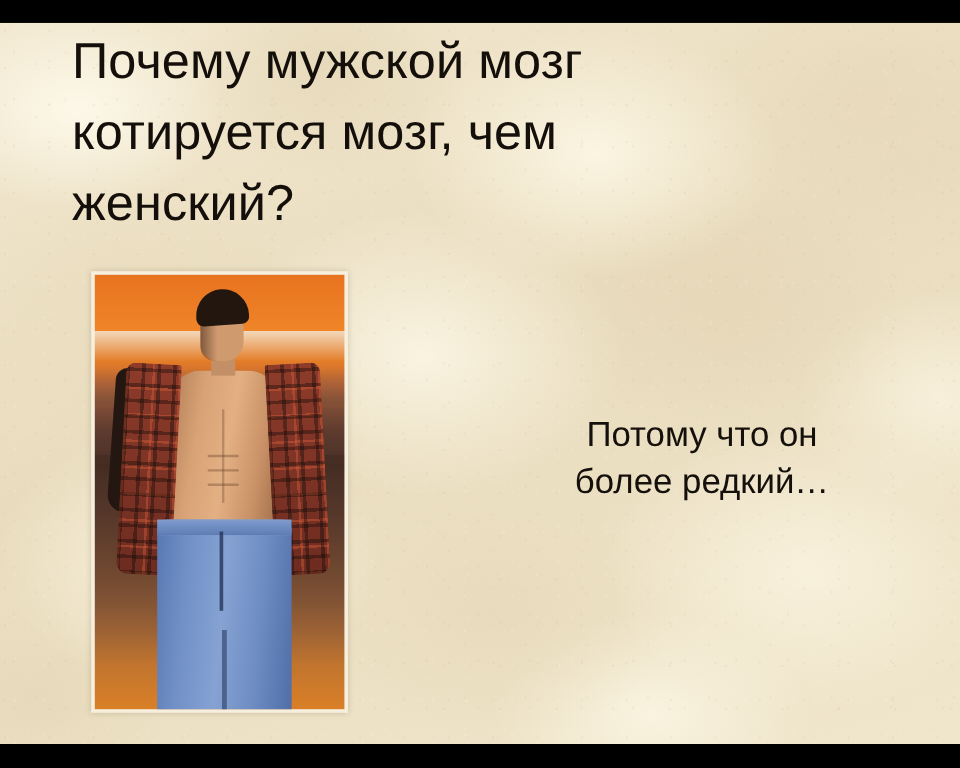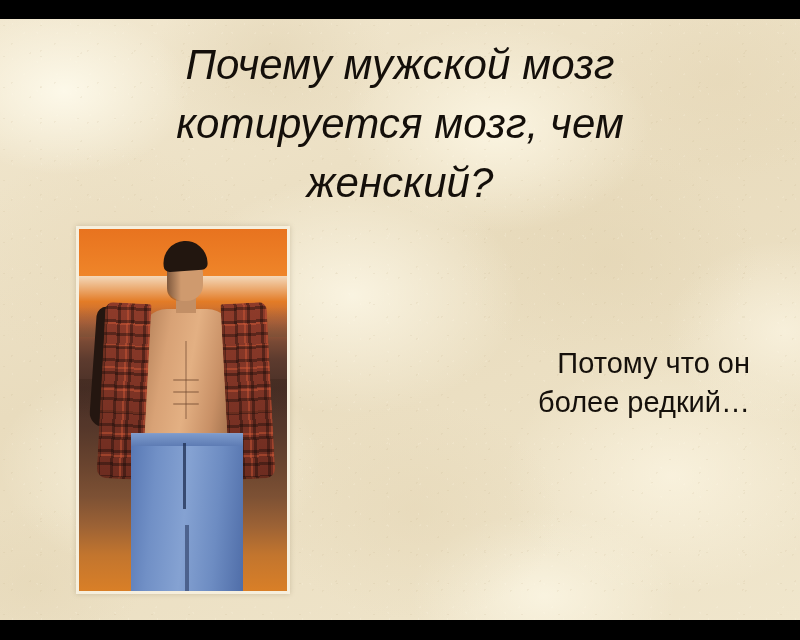--- a/index.html
+++ b/index.html
@@ -78,25 +78,23 @@
       radial-gradient(circle at 73% 35%, rgba(255,250,235,.55) 0 1px, transparent 1px),
       radial-gradient(circle at 87% 88%, rgba(190,170,130,.42) 0 1px, transparent 1px),
       radial-gradient(circle at 95% 47%, rgba(255,250,235,.55) 0 1px, transparent 1px);
     background-size: 37px 31px, 43px 39px, 29px 35px, 51px 44px, 33px 41px, 47px 36px, 39px 29px;
   }
 
   
   #title-block {
     position: absolute;
     left: 60px;
-    top: 16px;
+    top: 2px;
     width: 680px;
-    text-align: center;
     z-index: 10;
-    font-style: italic;
   }
   .title-line {
     color: #140f0a;
     font-size: 42px;
     line-height: 59px;
     font-weight: 400;
     letter-spacing: .1px;
     white-space: nowrap;
   }
 
@@ -266,21 +264,21 @@
   }
   .arm-left  { left: 50px; transform: rotate(5deg); }
   .arm-right { left: 146px; transform: rotate(-5deg); }
 
   
   #subtitle-block {
     position: absolute;
     left: 420px;
     top: 325px;
     width: 330px;
-    text-align: right;
+    text-align: center;
     z-index: 10;
   }
   .subtitle-line {
     color: #15100b;
     font-size: 29px;
     line-height: 39px;
     font-weight: 400;
     white-space: nowrap;
   }
 </style>

